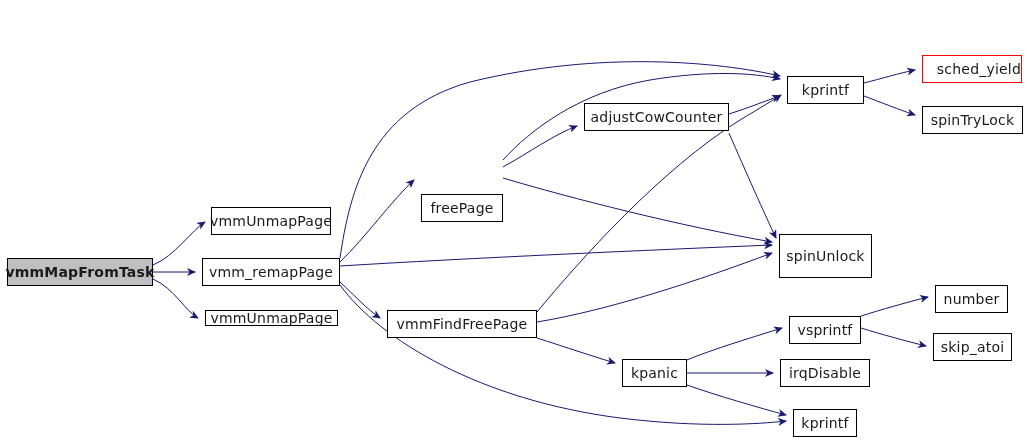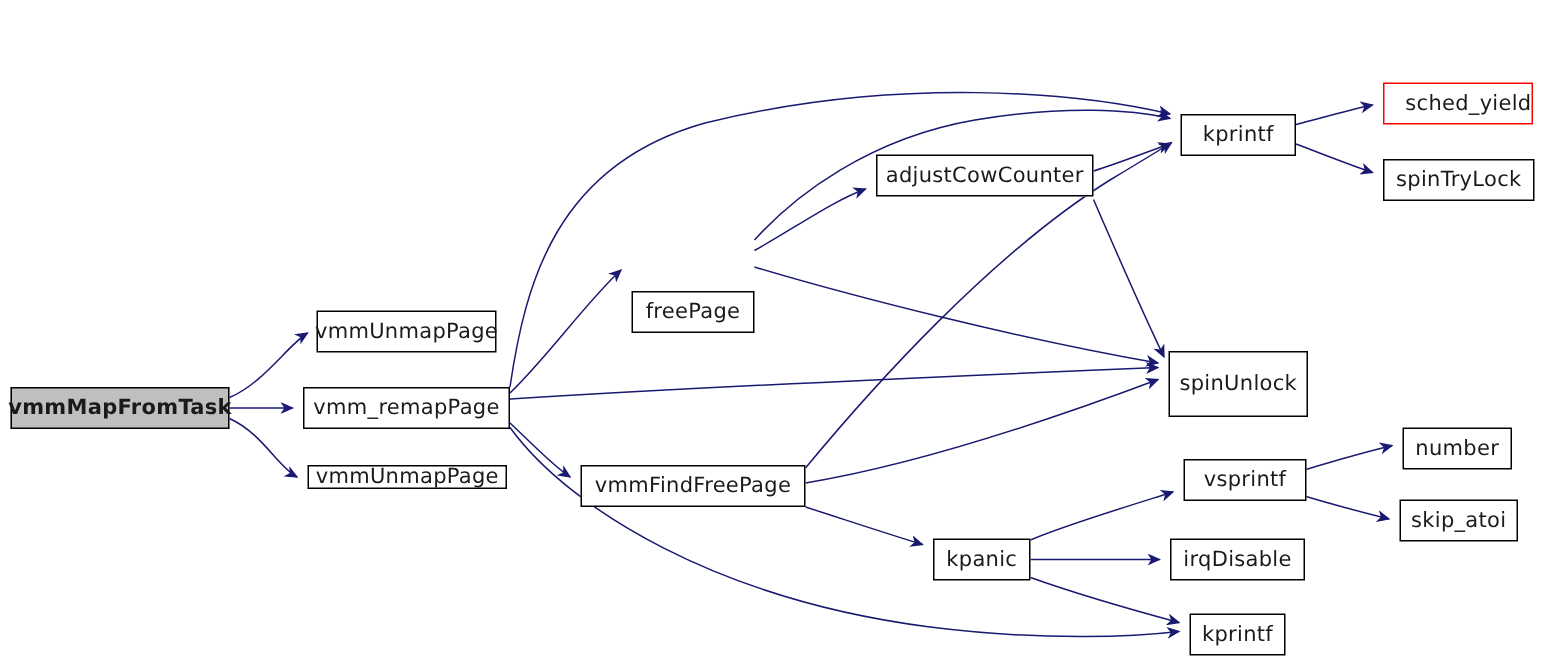--- a/index.html
+++ b/index.html
@@ -113,21 +113,21 @@
       </div>
       <div class="node" style="left: 779px; top: 234px; width: 93px; height: 44px;">
         <span>spinUnlock</span>
       </div>
       <div class="node highlight" style="left: 922px; top: 55px; width: 100px; height: 28px;">
         <span>sched_yield</span>
       </div>
       <div class="node" style="left: 922px; top: 106px; width: 101px; height: 28px;">
         <span>spinTryLock</span>
       </div>
-      <div class="node" style="left: 789px; top: 306px; width: 82px; height: 28px; align-items: center;">
+      <div class="node" style="left: 789px; top: 316px; width: 72px; height: 28px; align-items: center;">
         <span>vsprintf</span>
       </div>
       <div class="node" style="left: 935px; top: 285px; width: 73px; height: 28px;">
         <span>number</span>
       </div>
       <div class="node" style="left: 933px; top: 333px; width: 79px; height: 28px;">
         <span>skip_atoi</span>
       </div>
       <div class="node" style="left: 780px; top: 359px; width: 90px; height: 28px;">
         <span>irqDisable</span>

